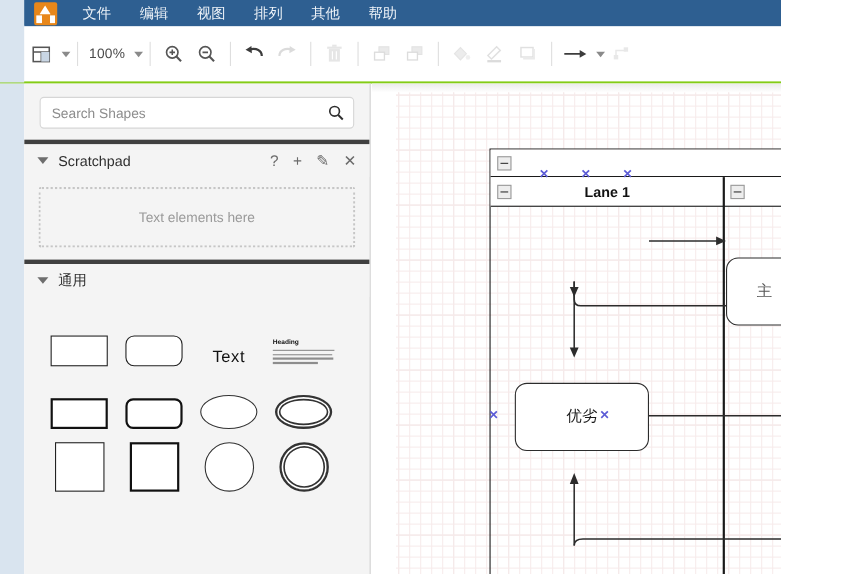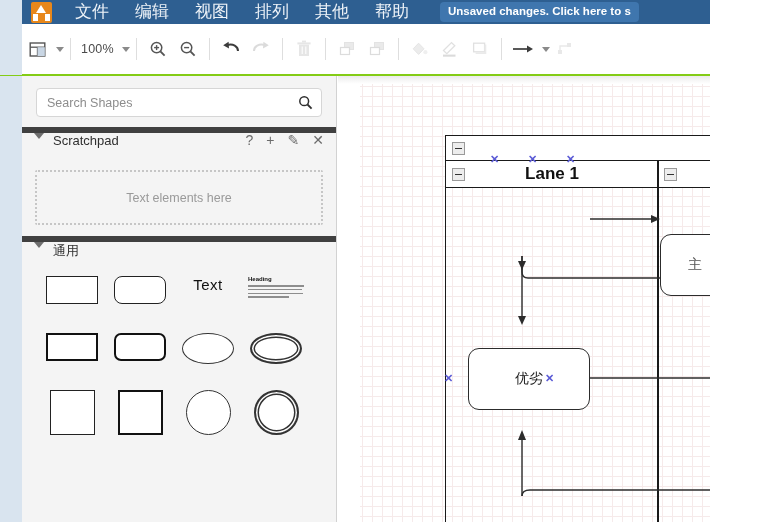--- a/index.html
+++ b/index.html
@@ -57,21 +57,21 @@
   .logo::after {
     content:"";
     position: absolute;
     left: 2px; top: 12px;
     width: 17px; height: 7px;
     background:
       linear-gradient(to right, #fff 0 5px, transparent 5px 12px, #fff 12px 17px);
   }
   .menu-item {
     color: #eef3f8;
-    font-size: 17px;
+    font-size: 13px;
     padding: 0 13px;
     line-height: 24px;
     cursor: default;
     text-align: right;
   }
   .unsaved-badge {
     margin-left: 18px;
     background: #3f76ae;
     color: #ffffff;
     font-size: 11.5px;
@@ -158,23 +158,23 @@
   }
   .search-box input::placeholder { color: #8d8d8d; }
   .search-icon {
     position: absolute; right: 8px; top: 6px;
     color: #3a3a3a;
   }
 
   .section-head {
     height: 34px;
     display: flex;
-    align-items: flex-start;
+    align-items: center;
     padding: 0 12px 0 12px;
-    border-top: 6px solid #404040;
+    border-top: 4px solid #404040;
     background: #f4f4f4;
   }
   .tri {
     width: 0; height: 0;
     border-left: 5px solid transparent;
     border-right: 5px solid transparent;
     border-top: 6px solid #6e6e6e;
     margin-right: 9px;
   }
   .section-title {
@@ -210,21 +210,21 @@
   .shape-row {
     display: flex;
     align-items: center;
     height: 57px;
     padding-left: 16px;
   }
   .shape-cell {
     width: 68px;
     height: 57px;
     display: flex;
-    align-items: flex-start;
+    align-items: flex-end;
     justify-content: center;
   }
   .sh-rect     { width: 52px; height: 28px; border: 1.5px solid #222; background:#fff; }
   .sh-rrect    { width: 52px; height: 28px; border: 1.5px solid #222; background:#fff; border-radius: 8px; }
   .sh-rect2    { width: 52px; height: 28px; border: 2.5px solid #111; background:#fff; }
   .sh-rrect2   { width: 52px; height: 28px; border: 2.5px solid #111; background:#fff; border-radius: 7px; }
   .sh-ellipse  { width: 52px; height: 31px; border: 1.5px solid #333; background:#fff; border-radius: 50%; }
   .sh-dellipse { width: 52px; height: 31px; border: 2.5px solid #333; background:#fff; border-radius: 50%;
                  box-shadow: inset 0 0 0 1.5px #fff, inset 0 0 0 3px #333; }
   .sh-square   { width: 45px; height: 45px; border: 1.8px solid #222; background:#fff; }
@@ -292,21 +292,21 @@
   .lane-header {
     position: absolute;
     height: 27px;
     border-bottom: 1.6px solid #1a1a1a;
     background: #ffffff;
     display: flex;
     align-items: center;
     justify-content: center;
   }
   .lane-header .label {
-    font-size: 17px;
+    font-size: 13px;
     font-weight: bold;
     color: #111;
   }
   .lane-divider {
     position: absolute;
     width: 1.6px;
     background: #1a1a1a;
   }
 
   .node {
@@ -346,21 +346,20 @@
 
     <div class="menubar">
       <div class="menubar-leftpad"></div>
       <div class="logo"></div>
       <div class="menu-item">文件</div>
       <div class="menu-item">编辑</div>
       <div class="menu-item">视图</div>
       <div class="menu-item">排列</div>
       <div class="menu-item">其他</div>
       <div class="menu-item">帮助</div>
-      <div class="unsaved-badge">Unsaved changes. Click here to s</div>
     </div>
 
     <div class="toolbar">
       <div class="toolbar-leftpad"></div>
 
       <div class="tb-group">
         <div class="tb-btn">
           <svg width="17" height="17" viewBox="0 0 17 17">
               <rect x="1.2" y="2" width="14.6" height="13" fill="#fff" stroke="#555" stroke-width="1.4"></rect>
               <line x1="1.2" y1="6.2" x2="15.8" y2="6.2" stroke="#555" stroke-width="1.3"></line>

